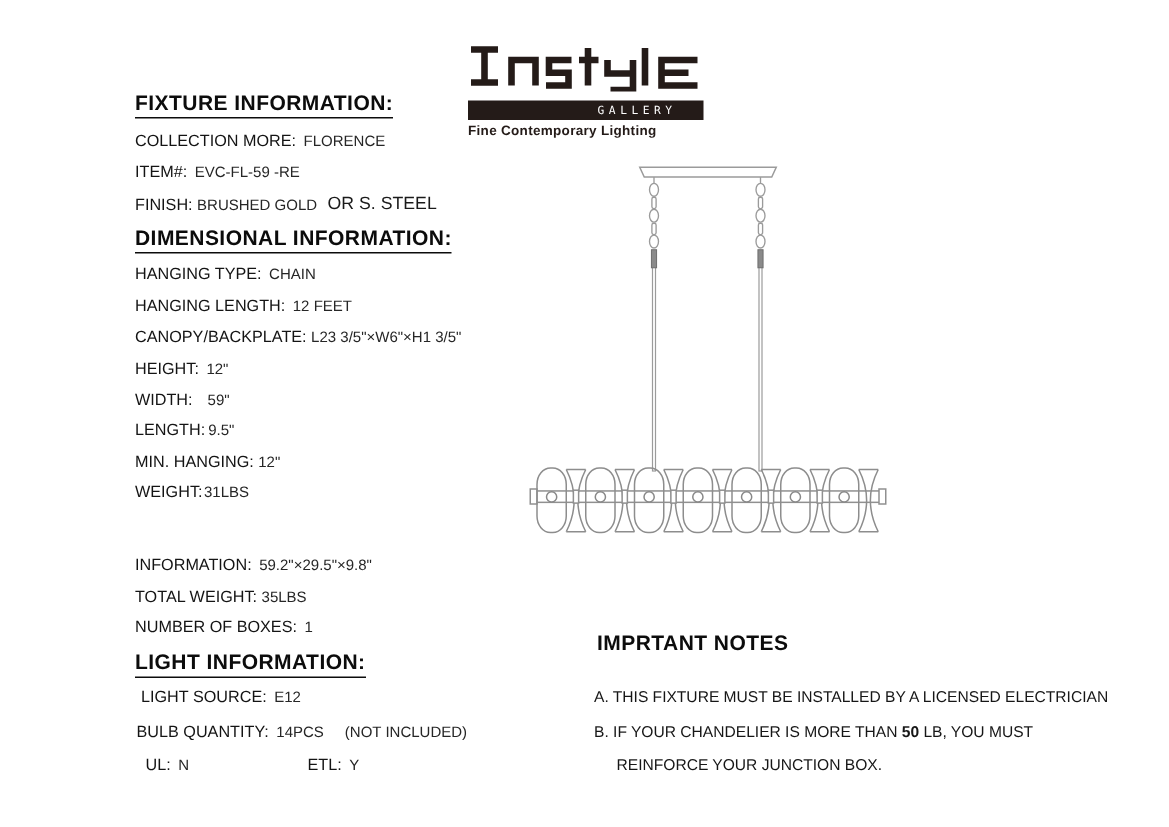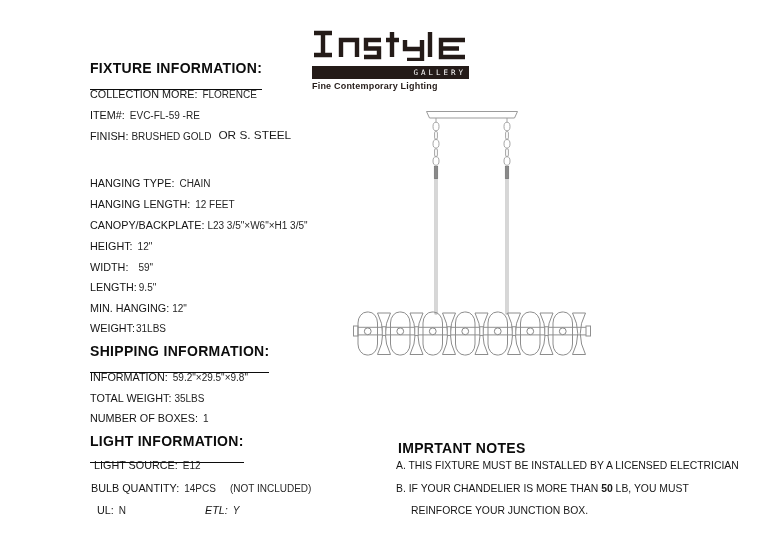--- a/index.html
+++ b/index.html
@@ -3,38 +3,38 @@
 <meta charset="utf-8">
 <style>
   html,body { margin:0; padding:0; background:#ffffff; }
   .page {
     position:relative; width:779px; height:551px; background:#ffffff;
     font-family:"Liberation Sans", sans-serif; color:#1f1f1f; overflow:hidden;
   }
   .heading {
     position:absolute; white-space:nowrap; font-weight:bold; font-size:14px;
     letter-spacing:0.3px; color:#0c0c0c; border-bottom:1.6px solid #0c0c0c;
-    padding-bottom:12px; line-height:17px;
+    padding-bottom:1px; line-height:17px;
   }
   .heading.nounderline { border-bottom:none; }
   .line { position:absolute; white-space:nowrap; font-size:10.8px; line-height:13px; color:#1c1c1c; }
   .lbl { font-size:10.8px; color:#141414; }
   .val { font-size:10px; color:#262626; margin-left:5px; }
   .val2 { font-size:11.8px; color:#1a1a1a; margin-left:7px; position:relative; top:-1px; }
   .note-line { position:absolute; white-space:nowrap; font-size:10.4px; color:#161616; line-height:13px; }
   .bold { font-weight:bold; }
   
   .logo { position:absolute; left:312px; top:29px; width:157px; }
   .logo-bar {
     width:157px; height:13px; background:#241b18; margin-top:1px;
     display:flex; justify-content:flex-end; align-items:center;
   }
   .logo-gallery {
     color:#ffffff; font-family:"DejaVu Sans Mono", monospace; font-size:7.5px;
-    letter-spacing:3px; padding-right:3px; line-height:13px;
+    letter-spacing:3px; padding-right:18px; line-height:13px;
   }
   .logo-tagline {
     font-size:9px; font-weight:bold; color:#241b18; margin-top:2px; letter-spacing:0.2px;
     white-space:nowrap;
   }
   .drawing { position:absolute; left:350px; top:105px; }
 </style>
 </head>
 <body>
 
@@ -70,20 +70,21 @@
   <div class="line" style="left:90px; top:88px;">
     <span class="lbl">COLLECTION MORE:</span><span class="val">FLORENCE</span>
   </div>
   <div class="line" style="left:90px; top:109px;">
     <span class="lbl">ITEM#:</span><span class="val">EVC-FL-59 -RE</span>
   </div>
   <div class="line" style="left:90px; top:130px;">
     <span class="lbl">FINISH:</span><span class="val" style="margin-left:3px;">BRUSHED GOLD</span><span class="val2">OR S. STEEL</span>
   </div>
 
+  <div class="heading" style="left:90px; top:150px;">DIMENSIONAL INFORMATION:</div>
 
   <div class="line" style="left:90px; top:177px;">
     <span class="lbl">HANGING TYPE:</span><span class="val">CHAIN</span>
   </div>
   <div class="line" style="left:90px; top:198px;">
     <span class="lbl">HANGING LENGTH:</span><span class="val">12 FEET</span>
   </div>
   <div class="line" style="left:90px; top:219px;">
     <span class="lbl">CANOPY/BACKPLATE:</span><span class="val" style="margin-left:3px;">L23 3/5"×W6"×H1 3/5"</span>
   </div>
@@ -96,21 +97,20 @@
   <div class="line" style="left:90px; top:281px;">
     <span class="lbl">LENGTH:</span><span class="val" style="margin-left:2px;">9.5"</span>
   </div>
   <div class="line" style="left:90px; top:302px;">
     <span class="lbl">MIN. HANGING:</span><span class="val" style="margin-left:3px;">12"</span>
   </div>
   <div class="line" style="left:90px; top:322px;">
     <span class="lbl">WEIGHT:</span><span class="val" style="margin-left:1px;">31LBS</span>
   </div>
 
-  <div class="heading" style="left:90px; top:343px;">SHIPPING INFORMATION:</div>
 
   <div class="line" style="left:90px; top:371px;">
     <span class="lbl">INFORMATION:</span><span class="val">59.2"×29.5"×9.8"</span>
   </div>
   <div class="line" style="left:90px; top:392px;">
     <span class="lbl">TOTAL WEIGHT:</span><span class="val" style="margin-left:3px;">35LBS</span>
   </div>
   <div class="line" style="left:90px; top:412px;">
     <span class="lbl">NUMBER OF BOXES:</span><span class="val">1</span>
   </div>
@@ -119,25 +119,25 @@
 
   <div class="line" style="left:94px; top:459px;">
     <span class="lbl">LIGHT SOURCE:</span><span class="val">E12</span>
   </div>
   <div class="line" style="left:91px; top:482px;">
     <span class="lbl">BULB  QUANTITY:</span><span class="val">14PCS</span><span class="val" style="margin-left:14px;">(NOT INCLUDED)</span>
   </div>
   <div class="line" style="left:97px; top:504px;">
     <span class="lbl">UL:</span><span class="val">N</span>
   </div>
-  <div class="line" style="left:205px; top:504px;font-style:italic;">
+  <div class="line" style="left:205px; top:504px;">
     <span class="lbl">ETL:</span><span class="val">Y</span>
   </div>
 
-  <div class="heading nounderline" style="left:398px; top:440px;text-align:right;">IMPRTANT NOTES</div>
+  <div class="heading nounderline" style="left:398px; top:420px;text-align:right;">IMPRTANT NOTES</div>
 
   <div class="note-line" style="left:396px; top:459px;">A. THIS FIXTURE MUST BE INSTALLED BY A LICENSED ELECTRICIAN</div>
   <div class="note-line" style="left:396px; top:482px;">
     <span>B. IF YOUR CHANDELIER IS MORE THAN </span><span class="bold">50</span><span> LB, YOU MUST</span>
   </div>
   <div class="note-line" style="left:411px; top:504px;">REINFORCE YOUR JUNCTION BOX.</div>
 
   <svg class="drawing" width="250" height="260" viewBox="0 0 250 260">
     <g stroke="#9b9b9b" stroke-width="1" fill="none">
 

